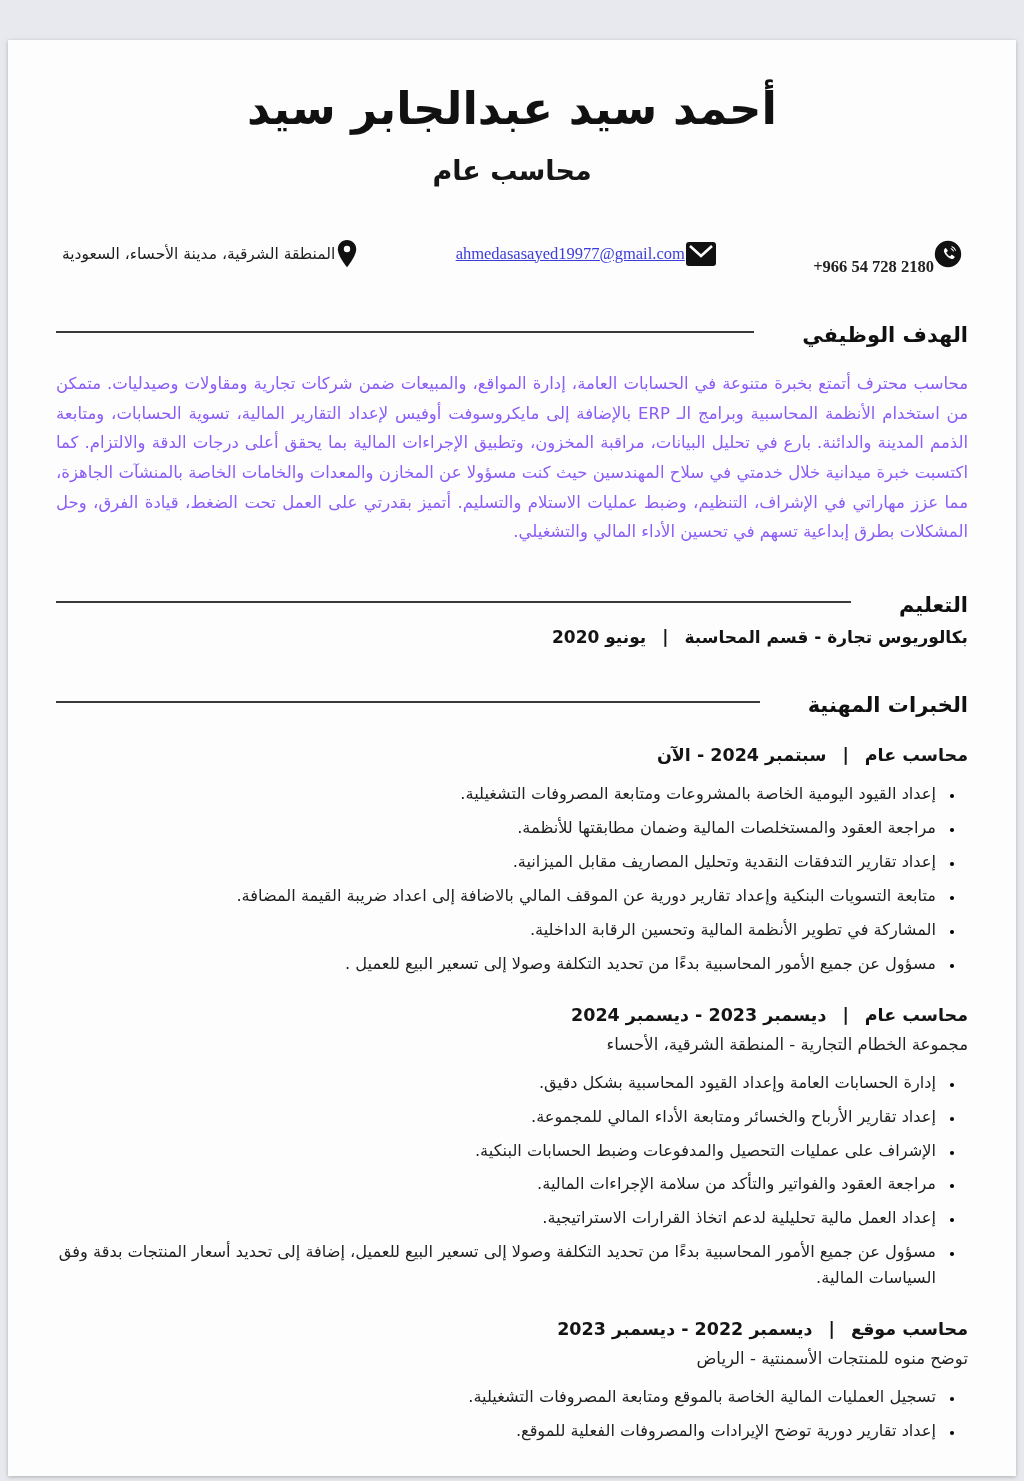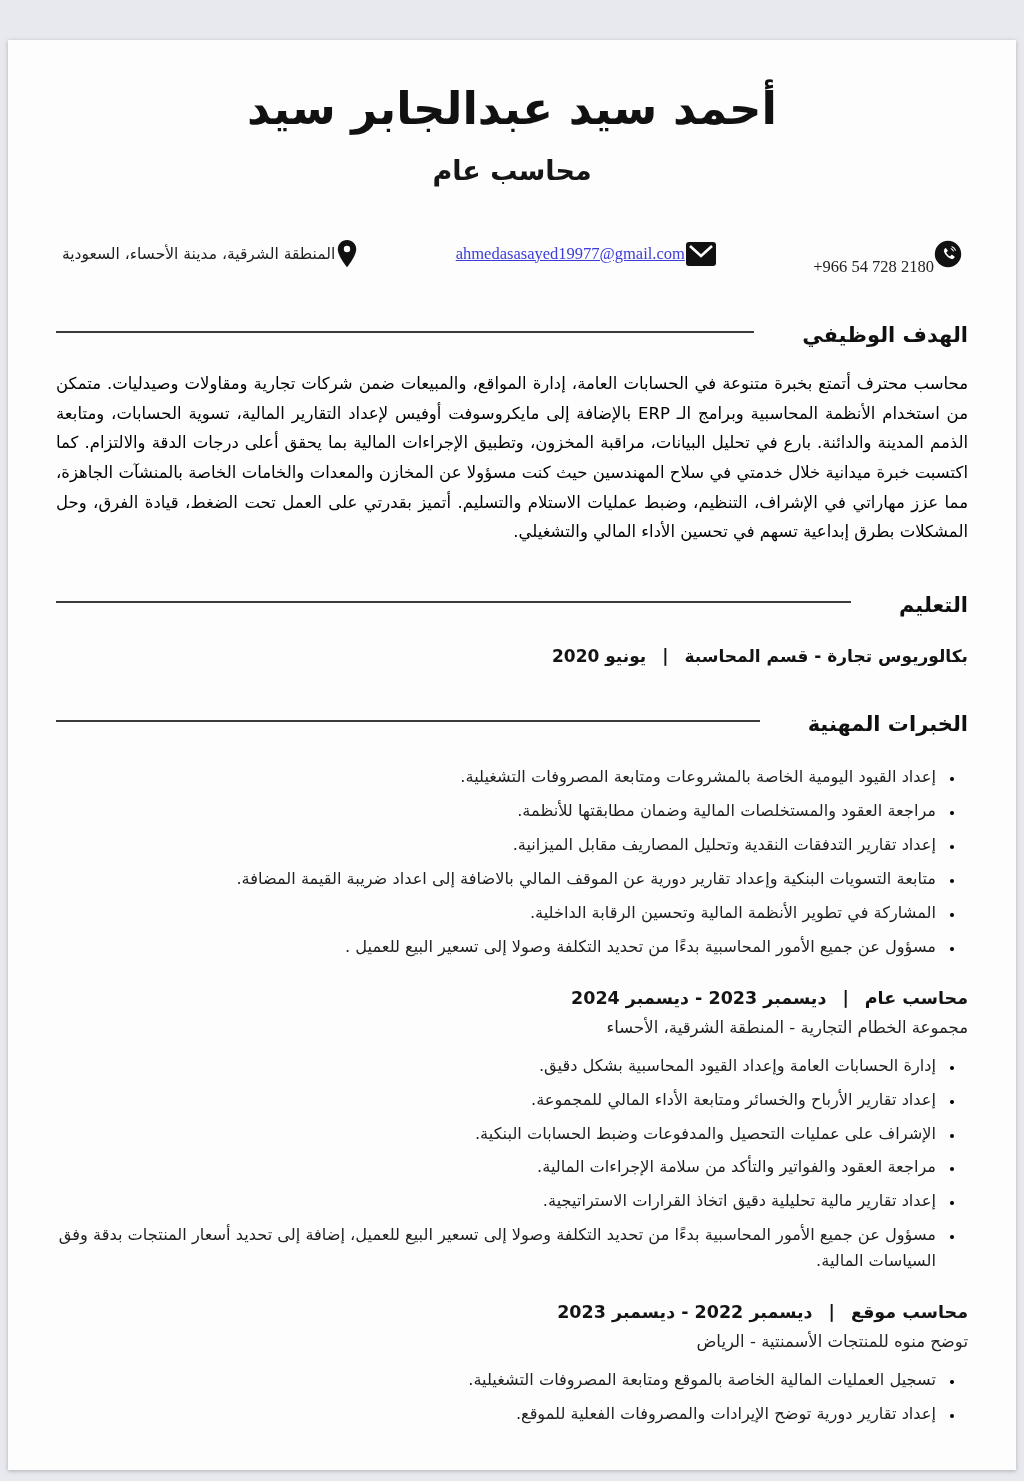--- a/index.html
+++ b/index.html
@@ -50,21 +50,21 @@
   }
   .contact-item{
     display:flex;
     align-items:center;
   }
   .contact-icon{flex:0 0 auto;display:flex;align-items:center;}
   .latin{
     font-family:"Liberation Serif","DejaVu Serif",serif;
     font-size:16.5px;
   }
-  .phone-number{font-weight:400;color:#222;margin-top:27px;}
+  .phone-number{font-weight:700;color:#222;margin-top:27px;}
   .email-link{
     color:var(--link);
     text-decoration:underline;
     cursor:pointer;
   }
   
   .section{margin-top:46px;}
   .sec-head{
     display:flex;
     gap:48px;
@@ -78,25 +78,25 @@
   .sec-rule{
     flex:1;
     border-top:2px solid var(--rule);
     margin-top:8px;
   }
   .objective-text{
     margin-top:22px;
     font-size:16.5px;
     line-height:1.8;
     text-align:justify;
-    color:#000000;
+    color:#8b5cf6;
   }
   
   .edu-degree{
-    margin-top:29px;
+    margin-top:10px;
     font-size:17px;
     font-weight:700;
     color:#141414;
   }
   .edu-school{
     margin-top:12px;
     font-size:16.5px;
     color:#222;
   }
   .sep{margin:0 16px;font-weight:700;}
@@ -190,41 +190,44 @@
     </div>
   </div>
 
   <div class="section">
     <div class="sec-head">
       <h2>الخبرات المهنية</h2>
       <div class="sec-rule"></div>
     </div>
 
     <div class="job">
+      <div class="job-title">
+        <span>محاسب عام</span><span class="sep">|</span><span>سبتمبر 2024 - الآن</span>
+      </div>
       <ul class="bullets">
         <li>إعداد القيود اليومية الخاصة بالمشروعات ومتابعة المصروفات التشغيلية.</li>
         <li>مراجعة العقود والمستخلصات المالية وضمان مطابقتها للأنظمة.</li>
         <li>إعداد تقارير التدفقات النقدية وتحليل المصاريف مقابل الميزانية.</li>
         <li>متابعة التسويات البنكية وإعداد تقارير دورية عن الموقف المالي بالاضافة إلى اعداد ضريبة القيمة المضافة.</li>
         <li>المشاركة في تطوير الأنظمة المالية وتحسين الرقابة الداخلية.</li>
         <li>مسؤول عن جميع الأمور المحاسبية بدءًا من تحديد التكلفة وصولا إلى تسعير البيع للعميل .</li>
       </ul>
     </div>
 
     <div class="job">
       <div class="job-title">
         <span>محاسب عام</span><span class="sep">|</span><span>ديسمبر 2023 - ديسمبر 2024</span>
       </div>
       <div class="job-company">مجموعة الخطام التجارية - المنطقة الشرقية، الأحساء</div>
       <ul class="bullets">
         <li>إدارة الحسابات العامة وإعداد القيود المحاسبية بشكل دقيق.</li>
         <li>إعداد تقارير الأرباح والخسائر ومتابعة الأداء المالي للمجموعة.</li>
         <li>الإشراف على عمليات التحصيل والمدفوعات وضبط الحسابات البنكية.</li>
         <li>مراجعة العقود والفواتير والتأكد من سلامة الإجراءات المالية.</li>
-        <li>إعداد تقارير مالية تحليلية دقيق اتخاذ القرارات الاستراتيجية.</li>
+        <li>إعداد العمل مالية تحليلية لدعم اتخاذ القرارات الاستراتيجية.</li>
         <li>مسؤول عن جميع الأمور المحاسبية بدءًا من تحديد التكلفة وصولا إلى تسعير البيع للعميل، إضافة إلى تحديد أسعار المنتجات بدقة وفق السياسات المالية.</li>
       </ul>
     </div>
 
     <div class="job">
       <div class="job-title">
         <span>محاسب موقع</span><span class="sep">|</span><span>ديسمبر 2022 - ديسمبر 2023</span>
       </div>
       <div class="job-company">توضح منوه للمنتجات الأسمنتية - الرياض</div>
       <ul class="bullets">

